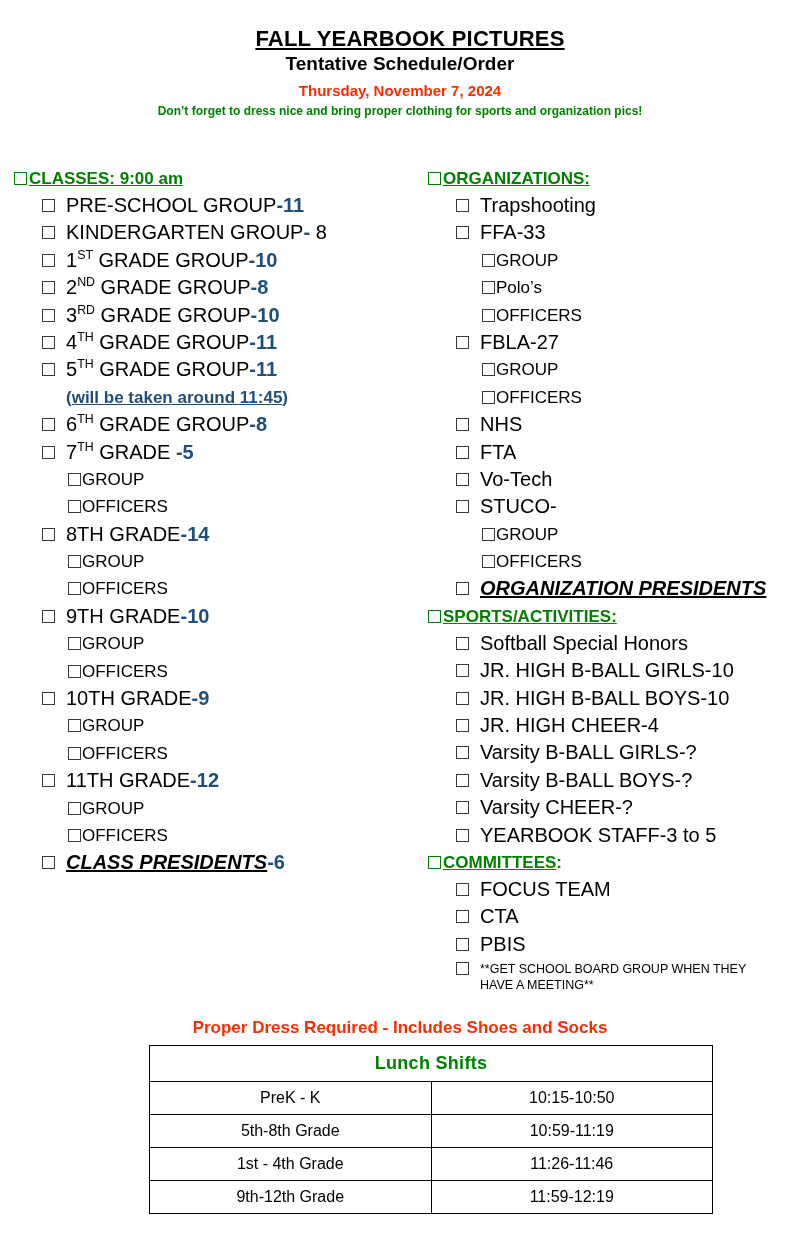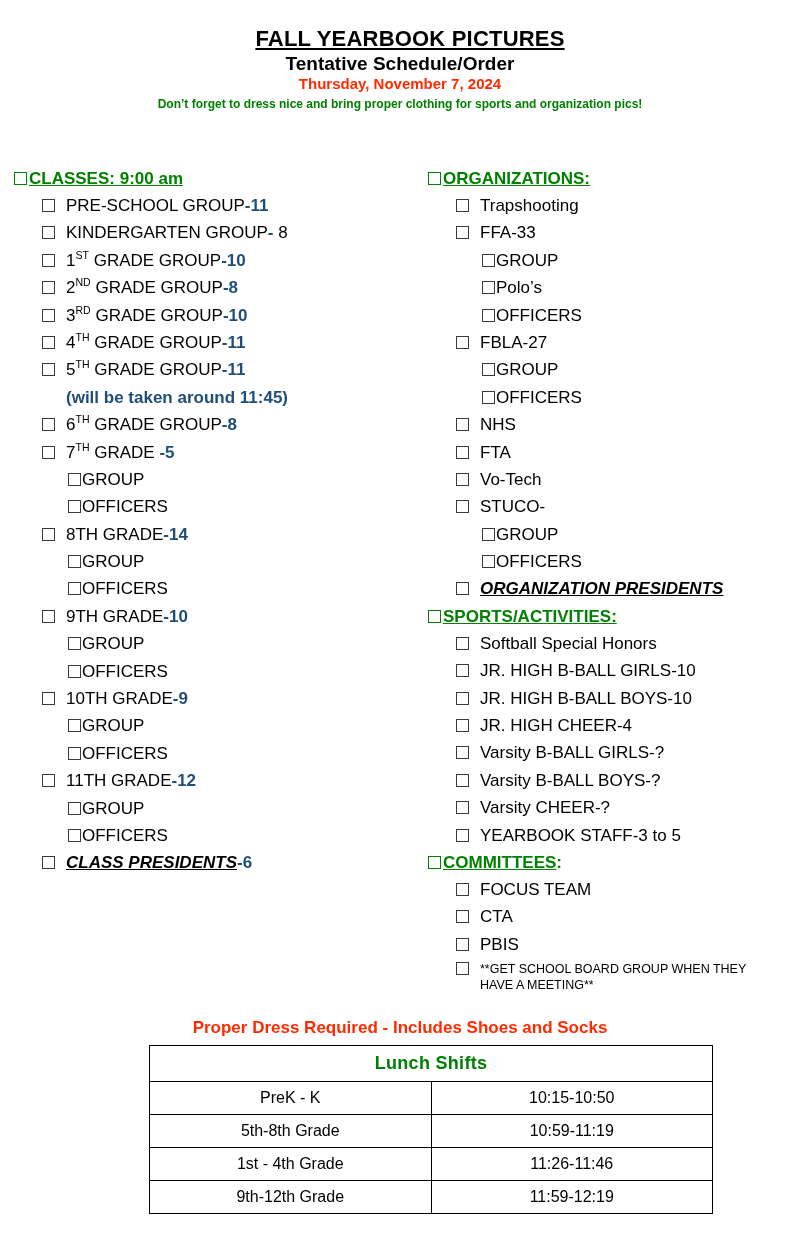--- a/index.html
+++ b/index.html
@@ -30,20 +30,21 @@
   .doc-subtitle {
     font-size: 19px;
     font-weight: bold;
     margin-top: 2px;
     line-height: 1.15;
   }
   .doc-date {
     font-size: 15px;
     font-weight: bold;
     color: #ff2b00;
+    margin-top: 7px;
     line-height: 1.15;
   }
   .doc-note {
     font-size: 12px;
     font-weight: bold;
     color: #008000;
     margin-top: 6px;
     line-height: 1.15;
   }
 
@@ -108,37 +109,38 @@
     margin-left: 54px;
   }
   .cb-head {           
     width: 13px; height: 13px;
     border-color: #008000;
     margin-right: 2px;
     margin-left: 0px;
   }
 
   .item-text {
-    font-size: 17px;
+    font-size: 20px;
     color: #000000;
   }
   .item-text.sub { font-size: 17px; }
   .num { color: #1f4e79; font-weight: bold; }
   .bi  { font-weight: bold; font-style: italic; text-decoration: underline; }
   sup  { font-size: 0.62em; vertical-align: super; line-height: 0; }
 
   
   .note-line {
     font-size: 17px;
     font-weight: bold;
     color: #1f4e79;
     margin-left: 52px;
     height: 27.4px;
     line-height: 27.4px;
     white-space: nowrap;
+    text-decoration: underline;
   }
 
   
   .row-small { height: auto; align-items: flex-start; }
   .small-text {
     font-size: 12.5px;
     line-height: 16px;
     white-space: normal;
     max-width: 290px;
     padding-top: 3px;

